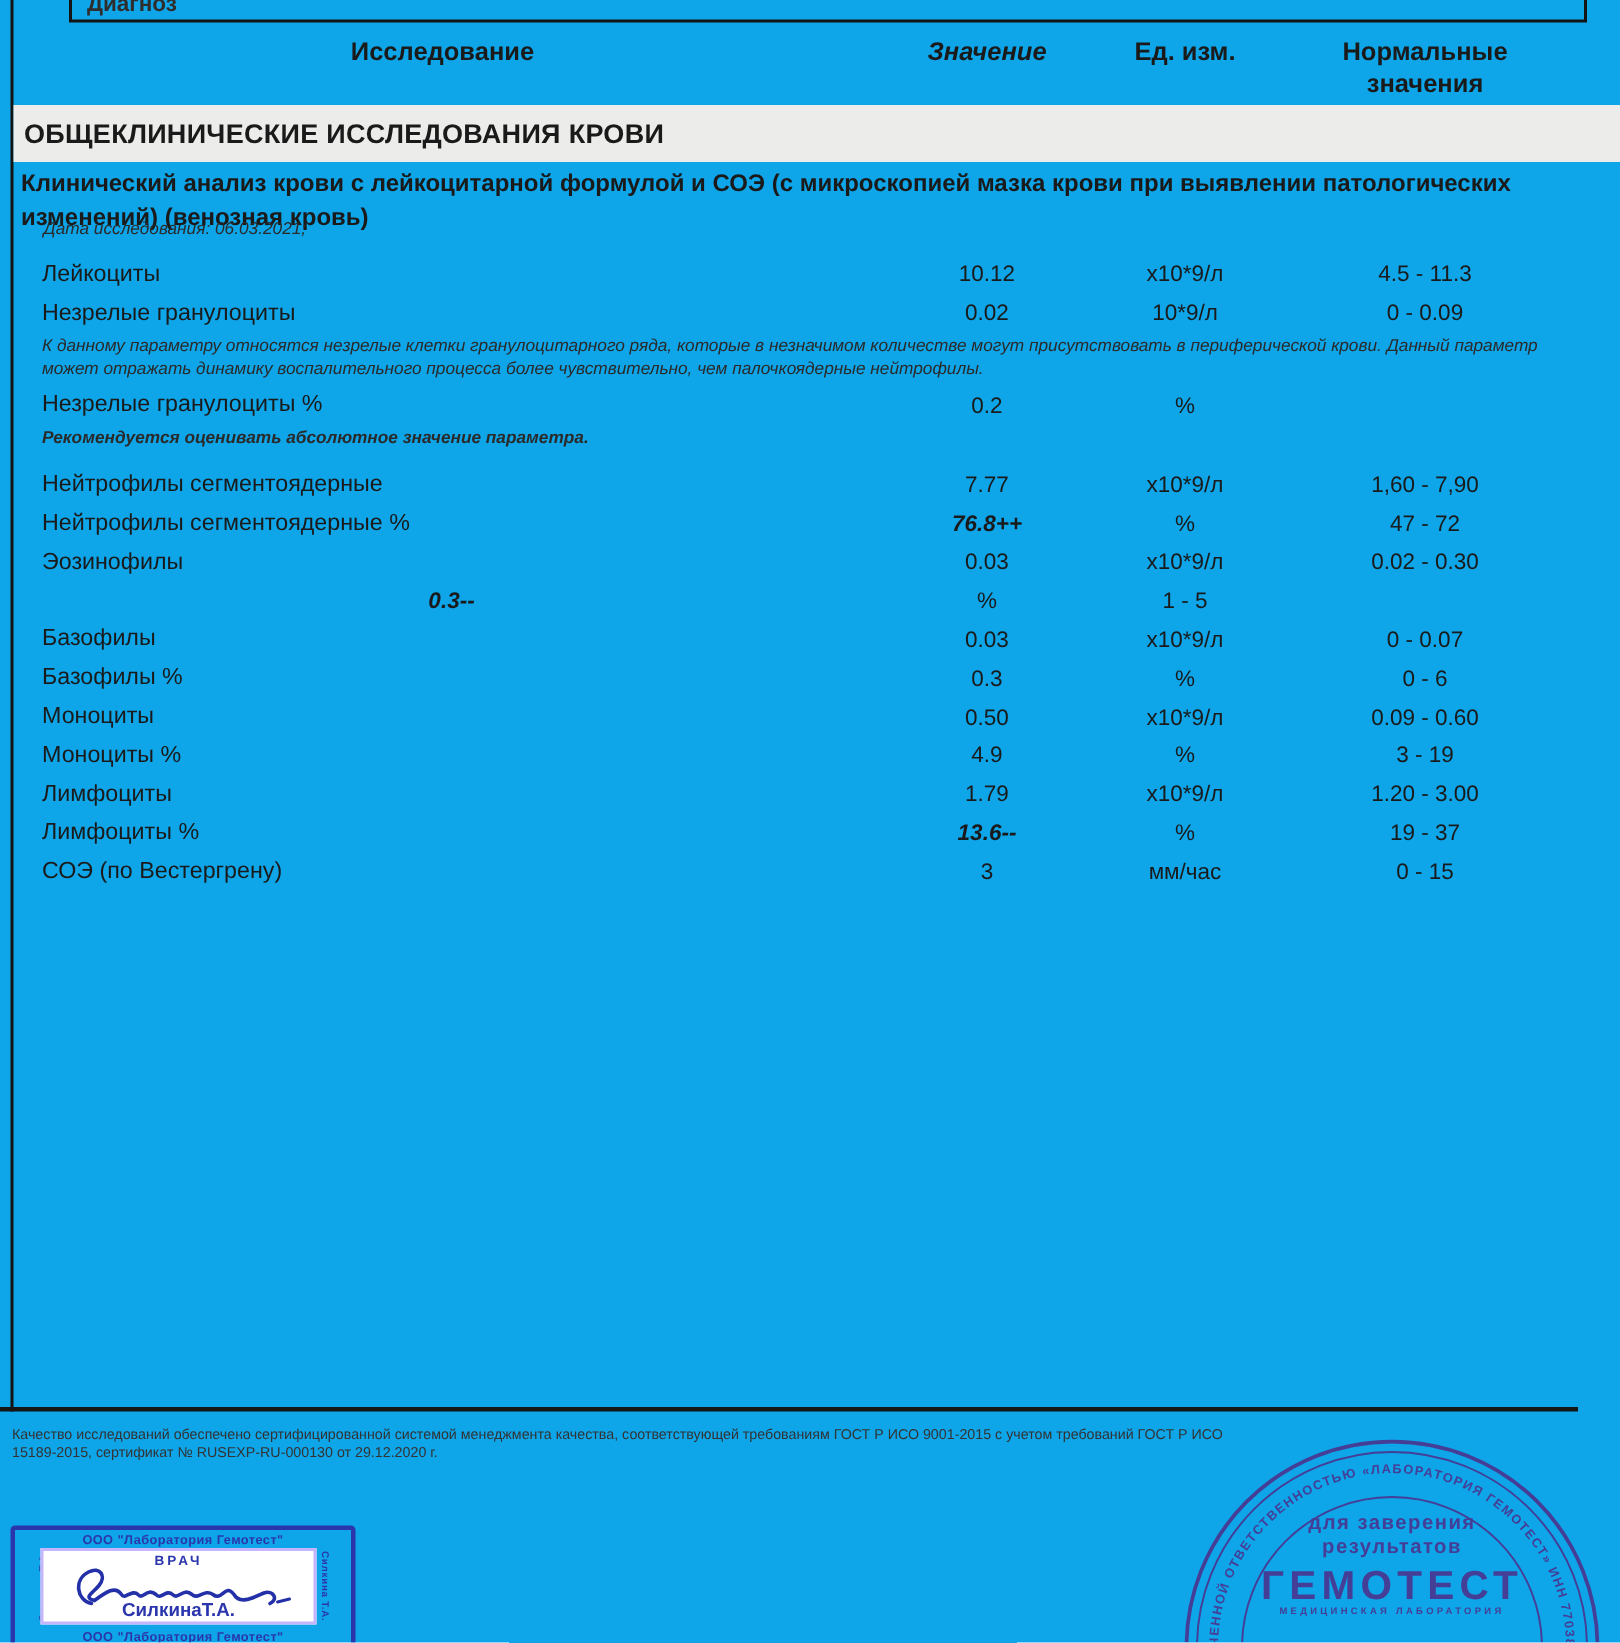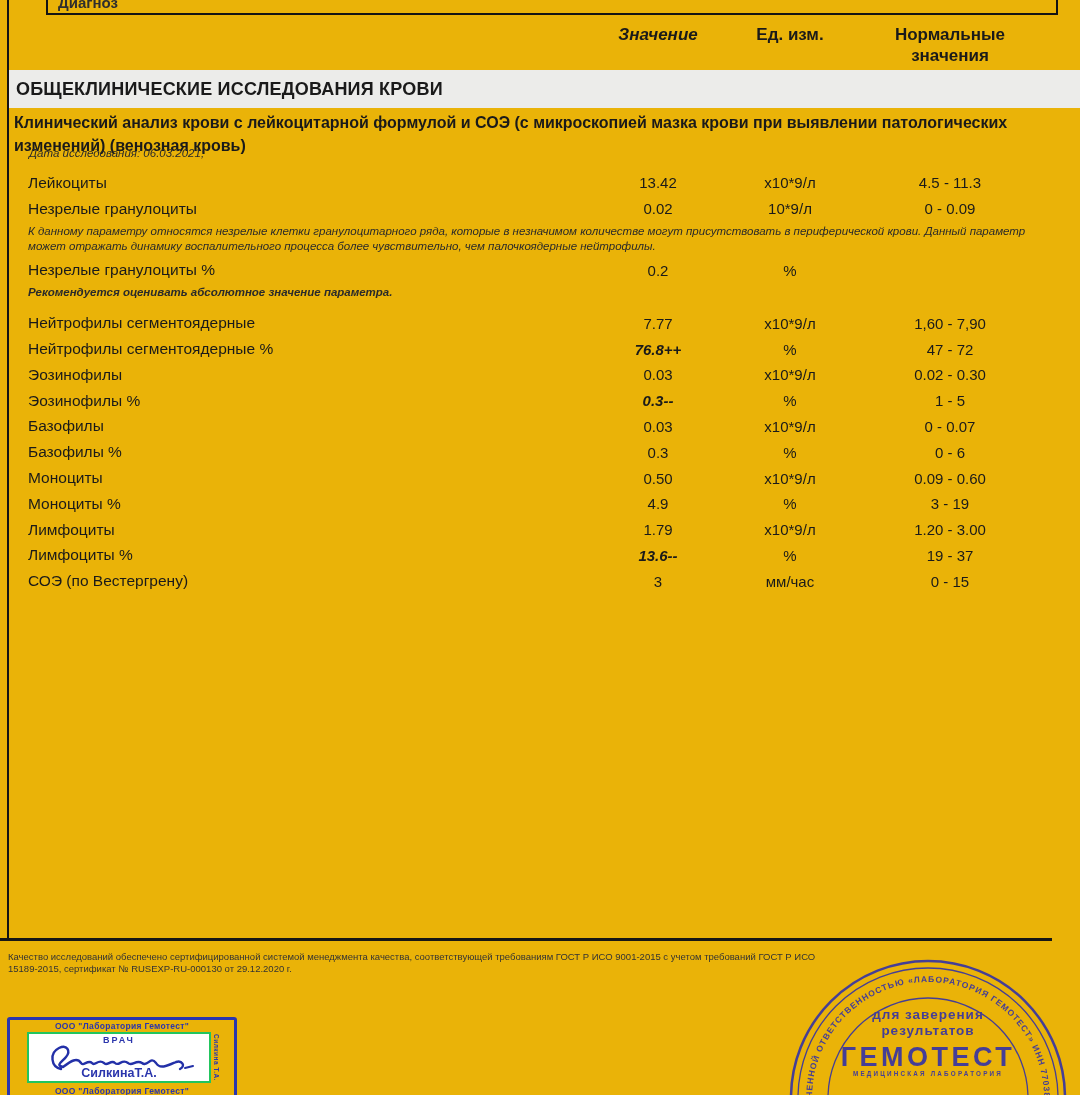--- a/index.html
+++ b/index.html
@@ -1,16 +1,16 @@
 <!DOCTYPE html>
 <html><head>
 <meta charset="utf-8">
 <style>
   html,body{margin:0;padding:0;background:#fff;}
-  #page{position:relative;width:1080px;height:1095px;background:#eab308;overflow:hidden;
+  #page{position:relative;width:1080px;height:1095px;background:#0ea5e9;overflow:hidden;
         font-family:"Liberation Sans",sans-serif;color:#1a1a1a;}
   .abs{position:absolute;}
 
   
   #diag-box{left:46px;top:-30px;width:1008px;height:41px;border:2px solid #141414;}
   #diag-box span{position:absolute;left:10px;top:22px;font-size:15px;font-weight:bold;color:#2e2e2e;}
 
   
   #left-rule{left:7px;top:0;width:2px;height:941px;background:#141414;}
 
@@ -41,21 +41,21 @@
 
   
   #footer-rule{left:0;top:938px;width:1052px;height:3px;background:#161616;}
   #footer-note{left:8px;top:951px;width:810px;font-size:9.5px;line-height:12px;color:#333;}
 
   
   #doc-stamp{left:7px;top:1017px;width:224px;height:95px;border:3px solid #2b36ad;border-radius:3px;color:#2b36ad;}
   #doc-stamp .org{width:100%;text-align:center;font-size:8.5px;font-weight:bold;letter-spacing:.3px;}
   #doc-stamp .org-top{position:absolute;top:1px;left:0;}
   #doc-stamp .org-bottom{position:absolute;top:66px;left:0;}
-  #doc-inner{position:absolute;left:17px;top:12px;width:180px;height:47px;border:2px solid #22c55e;background:#fff;text-align:center;}
+  #doc-inner{position:absolute;left:17px;top:12px;width:180px;height:47px;border:2px solid #c4b5fd;background:#fff;text-align:center;}
   #doc-inner .role{font-size:9px;font-weight:bold;letter-spacing:2px;margin-top:1px;}
   #doc-inner .pname{position:absolute;left:0;bottom:1px;width:100%;font-size:12.5px;font-weight:bold;}
   #doc-sign{position:absolute;left:8px;top:7px;}
   .side-txt{position:absolute;font-size:6.5px;font-weight:bold;letter-spacing:.5px;white-space:nowrap;}
   #side-l{left:-4px;top:34px;transform:rotate(-90deg);}
   #side-r{right:-6px;top:34px;transform:rotate(90deg);}
 
   
   #round-stamp{left:788px;top:953px;width:294px;height:142px;overflow:hidden;}
 </style>
@@ -63,38 +63,39 @@
 <body>
 
 <div id="page">
 
   <div class="abs" id="left-rule"></div>
 
   <div class="abs" id="diag-box">
     <span>Диагноз</span>
   </div>
 
+  <div class="abs th" id="th-study">Исследование</div>
   <div class="abs th" id="th-value">Значение</div>
   <div class="abs th" id="th-units">Ед. изм.</div>
   <div class="abs th" id="th-normal">
     <div>Нормальные</div>
     <div>значения</div>
   </div>
 
   <div class="abs" id="section-bar">
     <span>ОБЩЕКЛИНИЧЕСКИЕ ИССЛЕДОВАНИЯ КРОВИ</span>
   </div>
 
   <div class="abs" id="panel-title">Клинический анализ крови с лейкоцитарной формулой и СОЭ (с микроскопией мазка крови при выявлении патологических изменений) (венозная кровь)</div>
   <div class="abs" id="study-date">Дата исследования: 06.03.2021;</div>
 
   <div class="abs" id="tbody">
     <div class="row">
       <div class="cell-name">Лейкоциты</div>
-      <div class="cell-value">13.42</div>
+      <div class="cell-value">10.12</div>
       <div class="cell-units">х10*9/л</div>
       <div class="cell-normal">4.5 - 11.3</div>
     </div>
 
     <div class="row">
       <div class="cell-name">Незрелые гранулоциты</div>
       <div class="cell-value">0.02</div>
       <div class="cell-units">10*9/л</div>
       <div class="cell-normal">0 - 0.09</div>
     </div>
@@ -121,21 +122,20 @@
     </div>
 
     <div class="row">
       <div class="cell-name">Эозинофилы</div>
       <div class="cell-value">0.03</div>
       <div class="cell-units">х10*9/л</div>
       <div class="cell-normal">0.02 - 0.30</div>
     </div>
 
     <div class="row">
-      <div class="cell-name">Эозинофилы %</div>
       <div class="cell-value flagged">0.3--</div>
       <div class="cell-units">%</div>
       <div class="cell-normal">1 - 5</div>
     </div>
 
     <div class="row">
       <div class="cell-name">Базофилы</div>
       <div class="cell-value">0.03</div>
       <div class="cell-units">х10*9/л</div>
       <div class="cell-normal">0 - 0.07</div>

